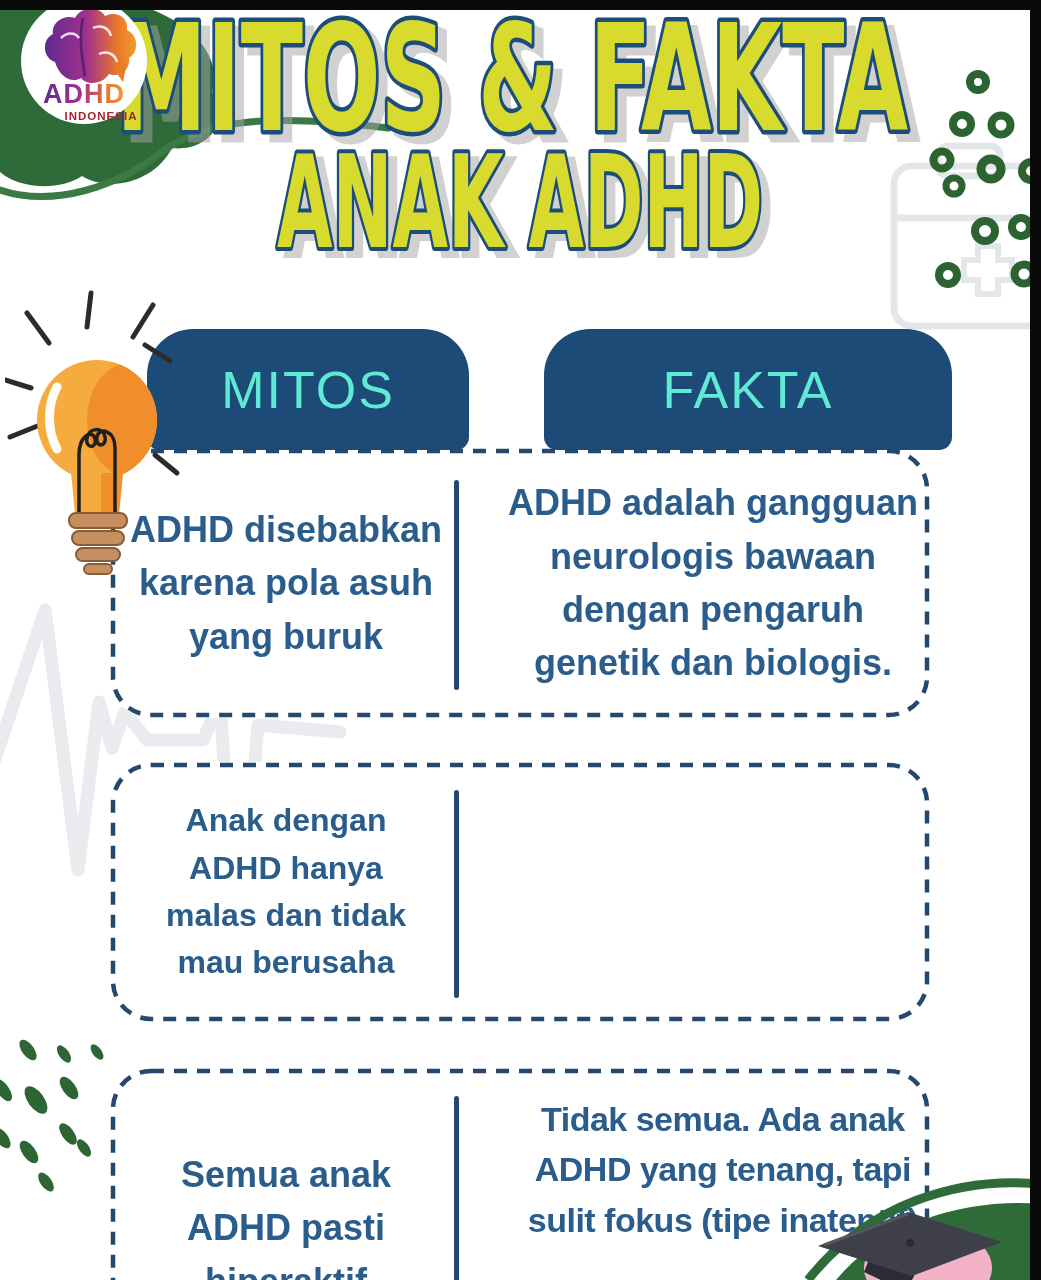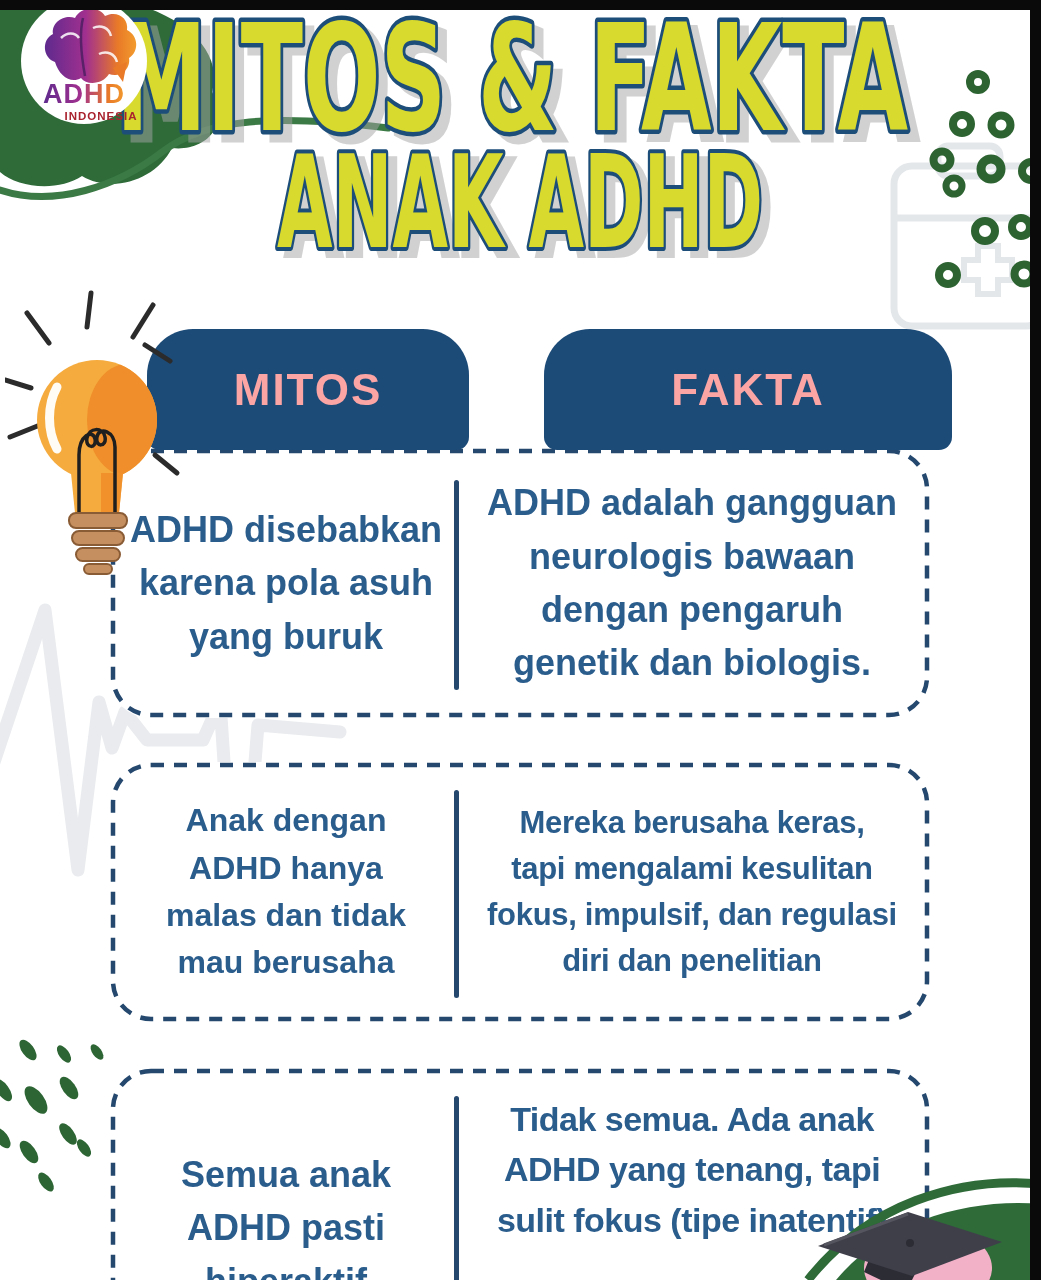--- a/index.html
+++ b/index.html
@@ -11,36 +11,36 @@
   
   .frame-top{left:0;top:0;width:1041px;height:10px;background:#0a0a0a;z-index:50;}
   .frame-right{right:0;top:0;width:11px;height:1280px;background:#0a0a0a;z-index:50;}
   
   .logo{left:21px;top:-2px;width:126px;height:126px;border-radius:50%;background:#fff;z-index:6;}
   
   .pill{background:#1d4b78;display:flex;align-items:center;justify-content:center;z-index:6;
         border-radius:46px 46px 13px 13px;}
   .pill-mitos{left:147px;top:329px;width:322px;height:121px;}
   .pill-fakta{left:544px;top:329px;width:408px;height:121px;}
-  .pill span{color:#fca5a5;font-weight:bold;font-size:44px;letter-spacing:2px;}
+  .pill span{color:#5eead4;font-weight:normal;font-size:52px;letter-spacing:2px;}
   
   .mfbox{left:110px;width:820px;background:#ffffff;border-radius:40px;z-index:5;}
   .box1{top:448px;height:270px;}
   .box2{top:762px;height:260px;}
   .box3{top:1068px;height:250px;}
   .mfbox svg.border{position:absolute;left:0;top:0;}
   .divider{position:absolute;left:344px;width:5px;background:#24486e;border-radius:3px;}
   .box1 .divider{top:32px;bottom:28px;}
   .box2 .divider{top:28px;bottom:24px;}
   .box3 .divider{top:28px;bottom:-6px;}
   .cell{position:absolute;top:0;bottom:0;display:flex;align-items:center;justify-content:center;
         text-align:center;color:#2a5c8c;font-weight:bold;}
   .cell span{white-space:pre;line-height:1.48;}
   .cell-l{left:14px;width:324px;}
-  .cell-r{left:356px;width:452px;}
+  .cell-r{left:356px;width:452px;justify-content:flex-end;}
   .box1 .cell-l{font-size:36px;}
   .box1 .cell-r{font-size:36px;}
   .box2 .cell-l{font-size:32px;}
   .box2 .cell-r{font-size:31px;letter-spacing:-0.3px;}
   .box3 .cell-l{font-size:36px;}
   .box3 .cell-r{font-size:34px;letter-spacing:-0.5px;}
   .box3 .cell-r{align-items:flex-start;padding-top:26px;box-sizing:border-box;}
   .box3 .cell-l{align-items:flex-start;padding-top:80px;box-sizing:border-box;}
   
   .z1{z-index:1;} .z2{z-index:2;} .z3{z-index:3;} .z4{z-index:4;} .z7{z-index:7;}
@@ -159,26 +159,20 @@
   <svg class="border" width="820" height="260" viewBox="0 0 820 260">
     <rect x="3" y="3" width="814" height="254" rx="38" fill="none" stroke="#24486e" stroke-width="4.5" stroke-dasharray="13 10"></rect>
   </svg>
   <div class="divider"></div>
   <div class="cell cell-l">
       <span>Anak dengan
 ADHD hanya
 malas dan tidak
 mau berusaha</span>
     </div>
-  <div class="cell cell-r">
-      <span>Mereka berusaha keras,
-tapi mengalami kesulitan
-fokus, impulsif, dan regulasi
-diri dan penelitian</span>
-    </div>
 </div>
 
 <div class="abs mfbox box3">
   <svg class="border" width="820" height="300" viewBox="0 0 820 300">
     <rect x="3" y="3" width="814" height="294" rx="38" fill="none" stroke="#24486e" stroke-width="4.5" stroke-dasharray="13 10"></rect>
   </svg>
   <div class="divider"></div>
   <div class="cell cell-l">
       <span>Semua anak
 ADHD pasti

